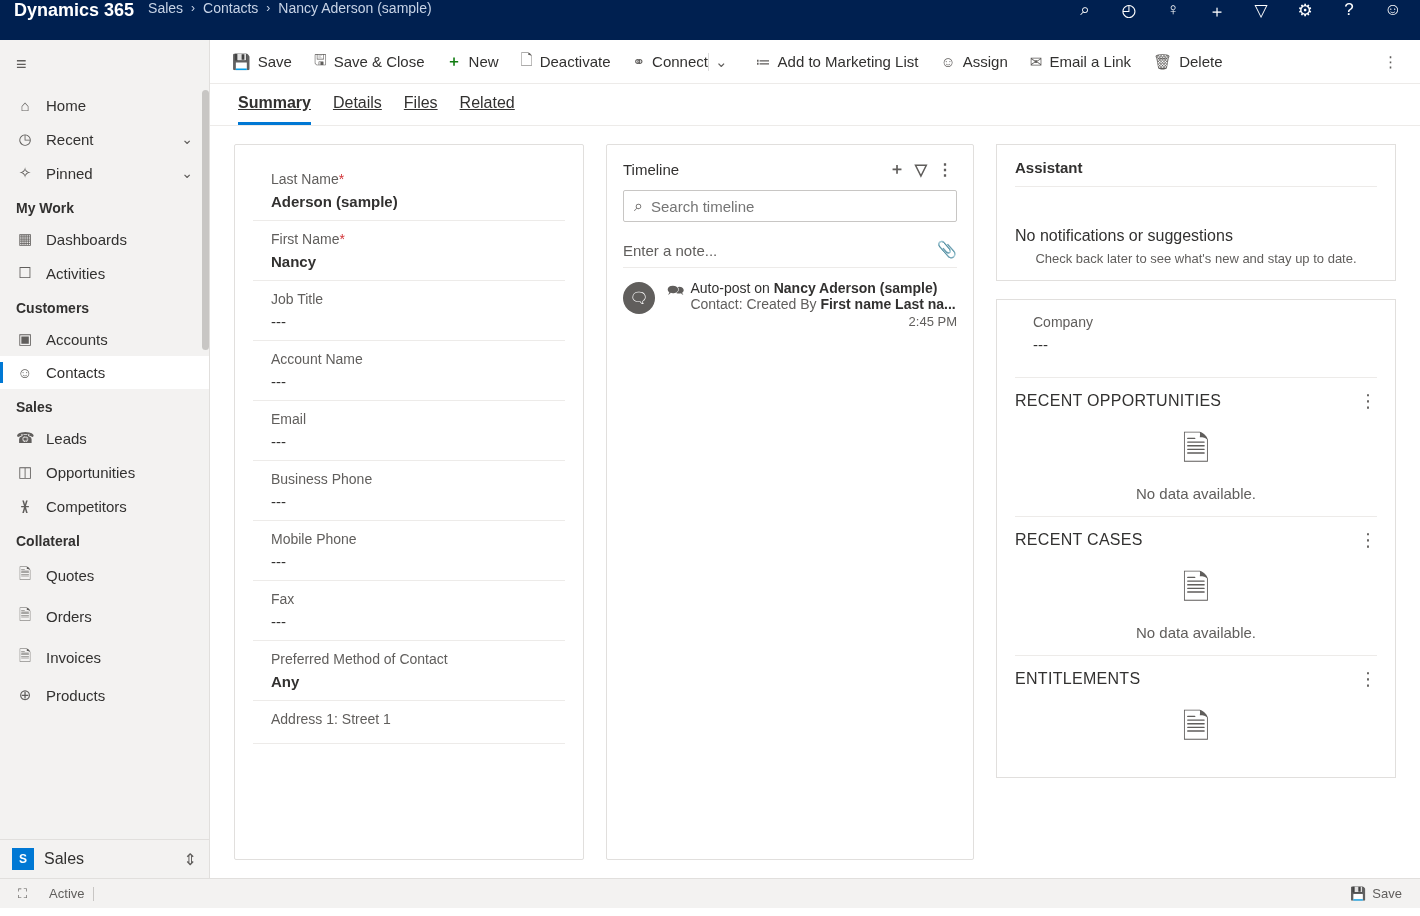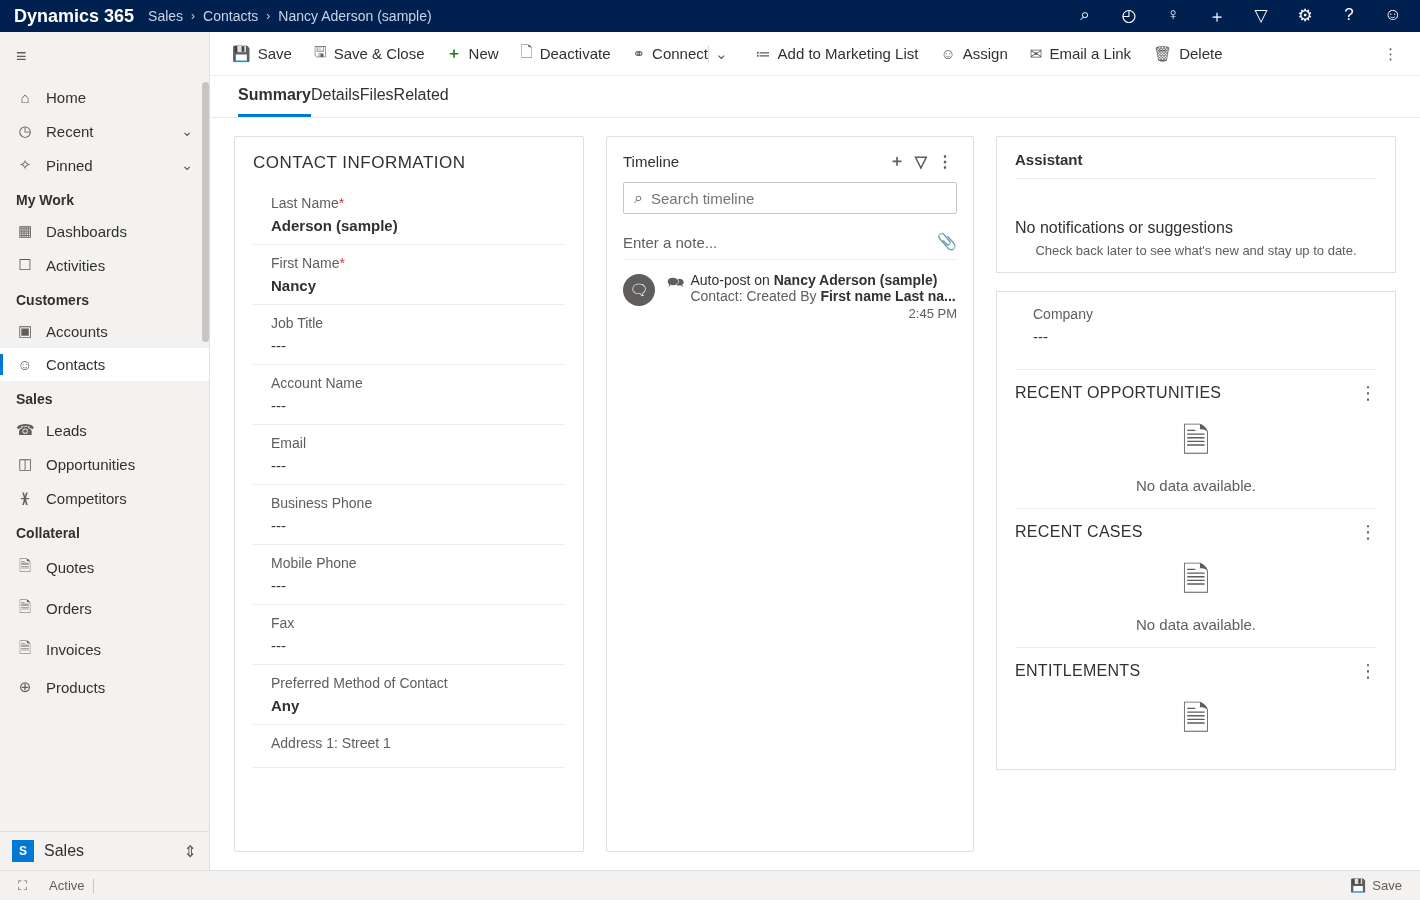--- a/index.html
+++ b/index.html
@@ -1,17 +1,17 @@
 <!DOCTYPE html>
 <html><head>
 <meta charset="utf-8">
 <style>
   * { box-sizing: border-box; margin: 0; padding: 0; font-family: "Segoe UI", Arial, sans-serif; }
   body { width:1420px; height:916px; overflow:hidden; background:#fff; color:#323130; }
-  .topbar { height:32px; background:#002050; color:#fff; display:flex; align-items:center; padding:0 14px; font-size:15px;}
+  .topbar { height:40px; background:#002050; color:#fff; display:flex; align-items:flex-start; padding:0 14px; font-size:15px;}
   .brand { font-weight:600; font-size:18px; margin-right:14px; }
   .breadcrumb { display:flex; align-items:center; gap:8px; color:#c7d3e6; font-size:14px; }
   .breadcrumb span { color:#c7d3e6; }
   .chev { color:#c7d3e6; font-size:12px; }
   .topright { margin-left:auto; display:flex; gap:18px; color:#fff; }
   .ticon { width:26px; text-align:center; font-size:17px; cursor:pointer; }
   .shell { display:flex; height:calc(100% - 48px - 30px); }
   .leftcol { width:210px; background:#f3f2f1; border-right:1px solid #e1dfdd; display:flex; flex-direction:column; position:relative; }
   .hamburger { padding:14px 16px; font-size:18px; color:#605e5c; cursor:pointer; }
   .navlist { flex:1; overflow-y:auto; padding-bottom:10px; }
@@ -23,21 +23,21 @@
   .nav-item .exp { margin-left:auto; font-size:14px; color:#605e5c; }
   .app-switch { border-top:1px solid #e1dfdd; padding:8px 12px; display:flex; align-items:center; gap:10px; }
   .app-badge { width:22px; height:22px; background:#0078d4; color:#fff; display:flex; align-items:center; justify-content:center; font-size:12px; font-weight:600; }
   .main { flex:1; display:flex; flex-direction:column; overflow:hidden; }
   .cmdbar { height:44px; display:flex; align-items:center; gap:22px; padding:0 22px; border-bottom:1px solid #edebe9; font-size:15px; color:#323130;}
   .cmd { display:flex; align-items:center; gap:7px; cursor:pointer; }
   .cmd .ci { font-size:15px; color:#605e5c; }
   .cmd.new .ci { color:#107c10; font-weight:700; }
   .cmd.del .ci { color:#605e5c; }
   .vchev { padding:0 6px; border-left:1px solid #ddd; color:#605e5c; cursor:pointer; }
-  .tabs { display:flex; padding:10px 28px 0; font-size:16px; border-bottom:1px solid #edebe9; }
+  .tabs { display:flex; gap:22px; padding:10px 28px 0; font-size:16px; border-bottom:1px solid #edebe9;text-decoration:underline; }
   .tab { padding-bottom:10px; cursor:pointer; color:#323130; }
   .tab.active { font-weight:600; border-bottom:3px solid #0078d4; }
   .body3 { flex:1; display:flex; gap:22px; padding:18px 24px; overflow:hidden; }
   .panel { border:1px solid #e1dfdd; border-radius:2px; background:#fff; }
   .col1 { width:350px; padding:16px 18px; overflow-y:auto; }
   .col2 { width:368px; padding:14px 16px; display:flex; flex-direction:column; }
   .col3 { flex:1; display:flex; flex-direction:column; gap:18px; overflow-y:auto; }
   .sectitle { font-size:17px; letter-spacing:.5px; color:#323130; margin-bottom:12px; font-weight:400; text-transform:uppercase; }
   .field { border-bottom:1px solid #edebe9; padding:10px 0 10px 18px; }
   .flabel { font-size:14px; color:#605e5c; margin-bottom:6px; display:block; }
@@ -221,21 +221,20 @@
     <div class="tabs" id="tabs">
         <div class="tab active">Summary</div>
         <div class="tab">Details</div>
         <div class="tab">Files</div>
         <div class="tab">Related</div>
       </div>
 
     <div class="body3">
 
       <div class="panel col1">
-        <div class="sectitle">CONTACT INFORMATION</div>
         <div id="fields">
             <div class="field">
               <span class="flabel">Last Name<span class="req">*</span></span>
               <div class="fval bold">Aderson (sample)</div>
             </div>
             <div class="field">
               <span class="flabel">First Name<span class="req">*</span></span>
               <div class="fval bold">Nancy</div>
             </div>
             <div class="field">

